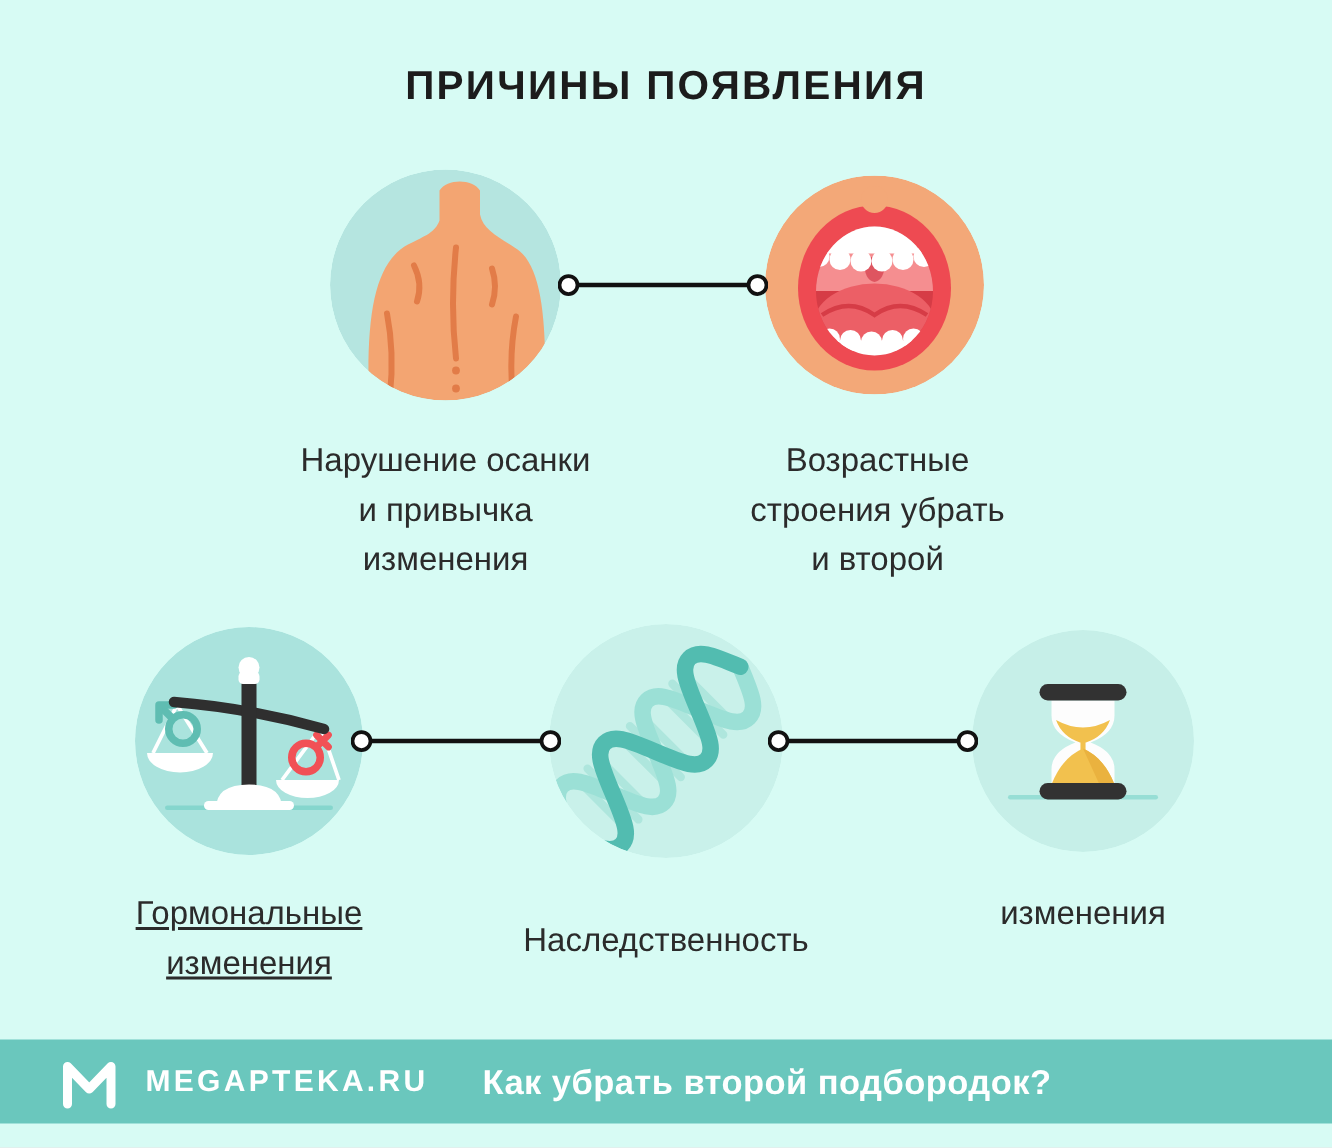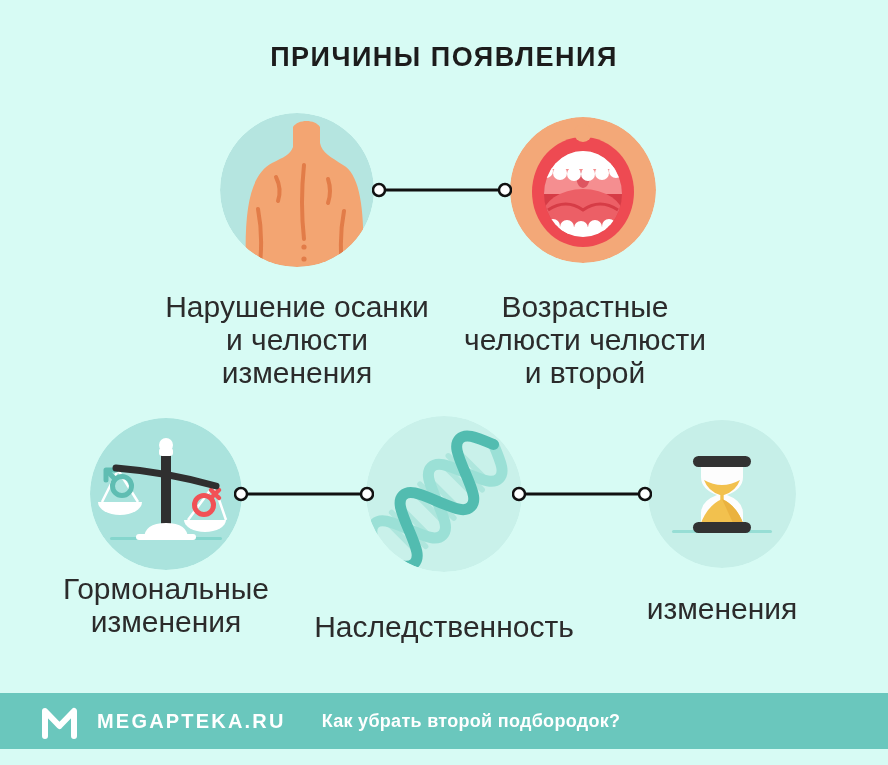--- a/index.html
+++ b/index.html
@@ -10,31 +10,31 @@
   }
   .title{
     position:absolute;top:42px;left:0;width:888px;text-align:center;
     font-size:27px;font-weight:800;letter-spacing:1.5px;color:#1c1c1c;
   }
   .circle{position:absolute;border-radius:50%;overflow:hidden;}
   .circle svg{display:block;}
   .connector{position:absolute;}
   .cause-label{
     position:absolute;width:300px;text-align:center;
-    font-size:30px;line-height:33px;color:#2b2b2b;font-weight:400;
+    font-size:22px;line-height:33px;color:#2b2b2b;font-weight:400;
   }
   .footer{
     position:absolute;left:0;top:693px;width:888px;height:56px;
     background:#6ac7bd;display:flex;align-items:center;padding-left:37px;box-sizing:border-box;
   }
   .brand{
     color:#ffffff;font-size:20px;font-weight:800;letter-spacing:2.2px;margin-left:15px;
   }
   .question{
-    color:#ffffff;font-size:18px;font-weight:700;margin-left:36px;letter-spacing:0.3px;
+    color:#ffffff;font-size:23px;font-weight:700;margin-left:36px;letter-spacing:0.3px;
   }
 </style>
 </head>
 <body>
 
 <div class="canvas">
 
   <div class="title">ПРИЧИНЫ ПОЯВЛЕНИЯ</div>
 
   <div class="circle" style="left:220px;top:113px;width:154px;height:154px;">
@@ -93,26 +93,26 @@
   </div>
 
   <svg class="connector" style="left:372px;top:182px;" width="140" height="16" viewBox="0 0 140 16">
     <line x1="13" y1="8" x2="127" y2="8" stroke="#111" stroke-width="3"></line>
     <circle cx="7" cy="8" r="6" fill="#fff" stroke="#111" stroke-width="2.5"></circle>
     <circle cx="133" cy="8" r="6" fill="#fff" stroke="#111" stroke-width="2.5"></circle>
   </svg>
 
   <div class="cause-label" style="left:147px;top:290px;">
     <div>Нарушение осанки</div>
-    <div>и челюсти</div>
+    <div>и привычка</div>
     <div>изменения</div>
   </div>
   <div class="cause-label" style="left:435px;top:290px;">
     <div>Возрастные</div>
-    <div>челюсти челюсти</div>
+    <div>строения убрать</div>
     <div>и второй</div>
   </div>
 
   <div class="circle" style="left:90px;top:418px;width:152px;height:152px;">
     <svg width="152" height="152" viewBox="0 0 152 152">
       <circle cx="76" cy="76" r="76" fill="#aae3dd"></circle>
       <rect x="20" y="119" width="112" height="3" rx="1.5" fill="#85d6cd"></rect>
       <path d="M28 52 L12 84 M28 52 L48 84" stroke="#ffffff" stroke-width="2.5" fill="none"></path>
       <path d="M124 67 L98 102 M124 67 L136 102" stroke="#ffffff" stroke-width="2.5" fill="none"></path>
       <circle cx="32" cy="68" r="9.5" fill="none" stroke="#5fbdb2" stroke-width="5"></circle>
@@ -177,21 +177,21 @@
     <line x1="13" y1="8" x2="127" y2="8" stroke="#111" stroke-width="3"></line>
     <circle cx="7" cy="8" r="6" fill="#fff" stroke="#111" stroke-width="2.5"></circle>
     <circle cx="133" cy="8" r="6" fill="#fff" stroke="#111" stroke-width="2.5"></circle>
   </svg>
   <svg class="connector" style="left:512px;top:486px;" width="140" height="16" viewBox="0 0 140 16">
     <line x1="13" y1="8" x2="127" y2="8" stroke="#111" stroke-width="3"></line>
     <circle cx="7" cy="8" r="6" fill="#fff" stroke="#111" stroke-width="2.5"></circle>
     <circle cx="133" cy="8" r="6" fill="#fff" stroke="#111" stroke-width="2.5"></circle>
   </svg>
 
-  <div class="cause-label" style="left:16px;top:572px;">
+  <div class="cause-label" style="left:16px;top:592px;text-decoration:underline;">
     <div>Гормональные</div>
     <div>изменения</div>
   </div>
   <div class="cause-label" style="left:294px;top:592px;margin-top:18px;">
     <div>Наследственность</div>
   </div>
   <div class="cause-label" style="left:572px;top:592px;">
     <div>изменения</div>
   </div>
 

